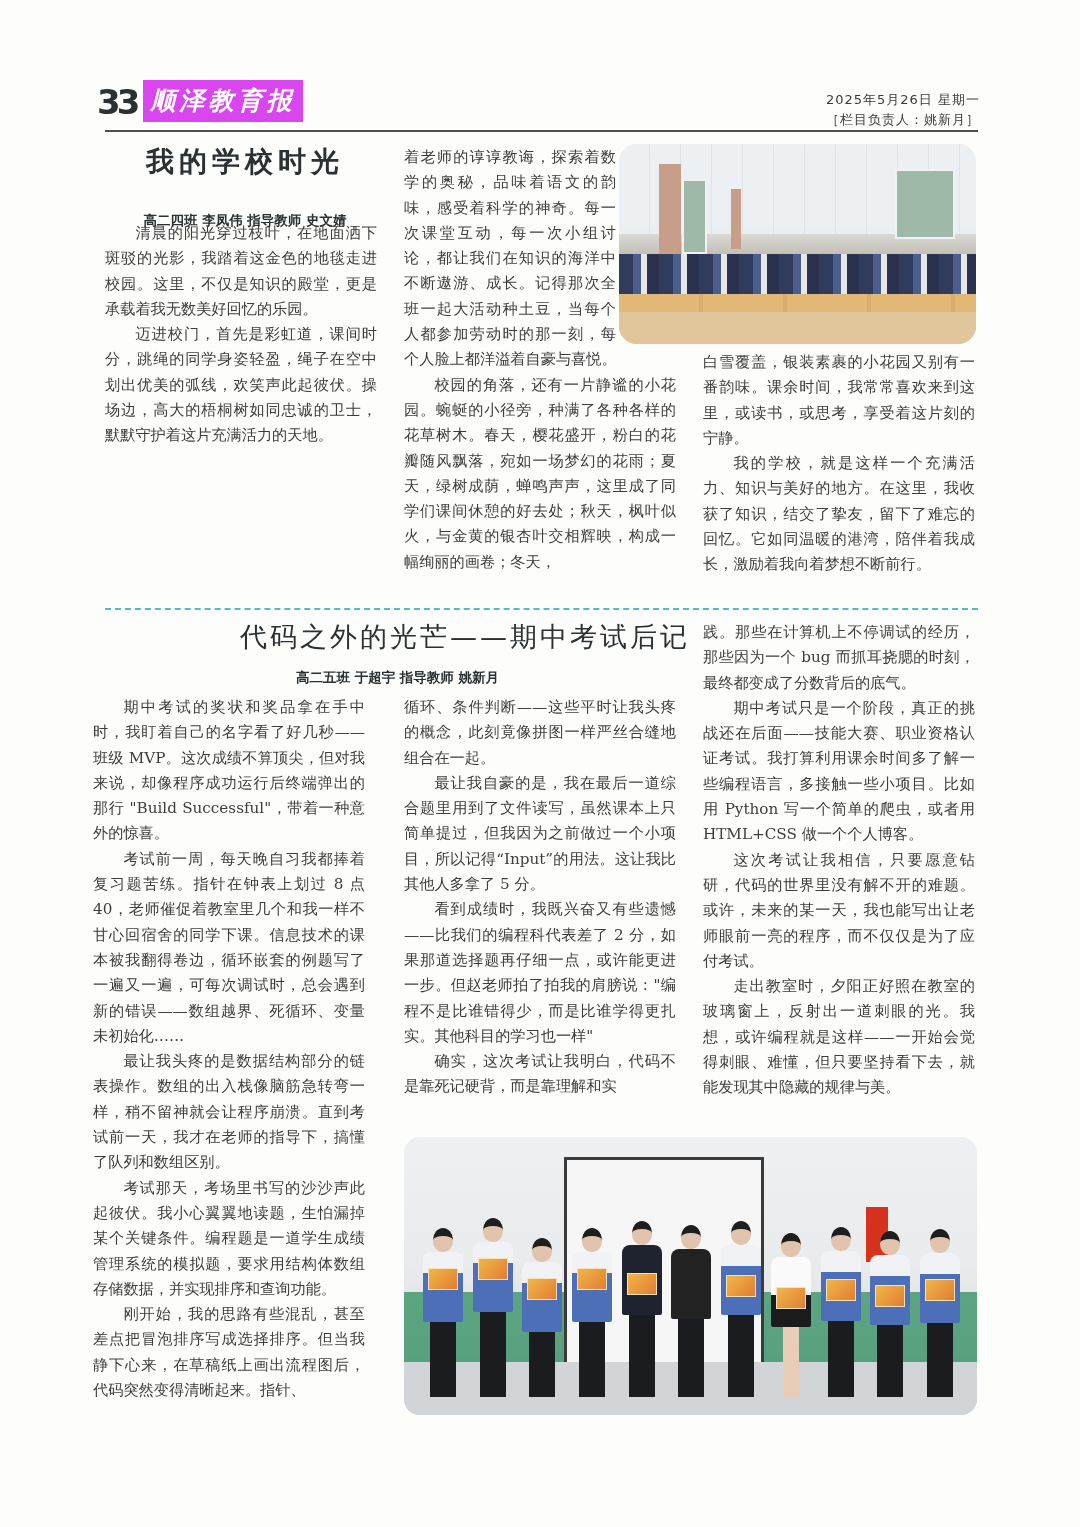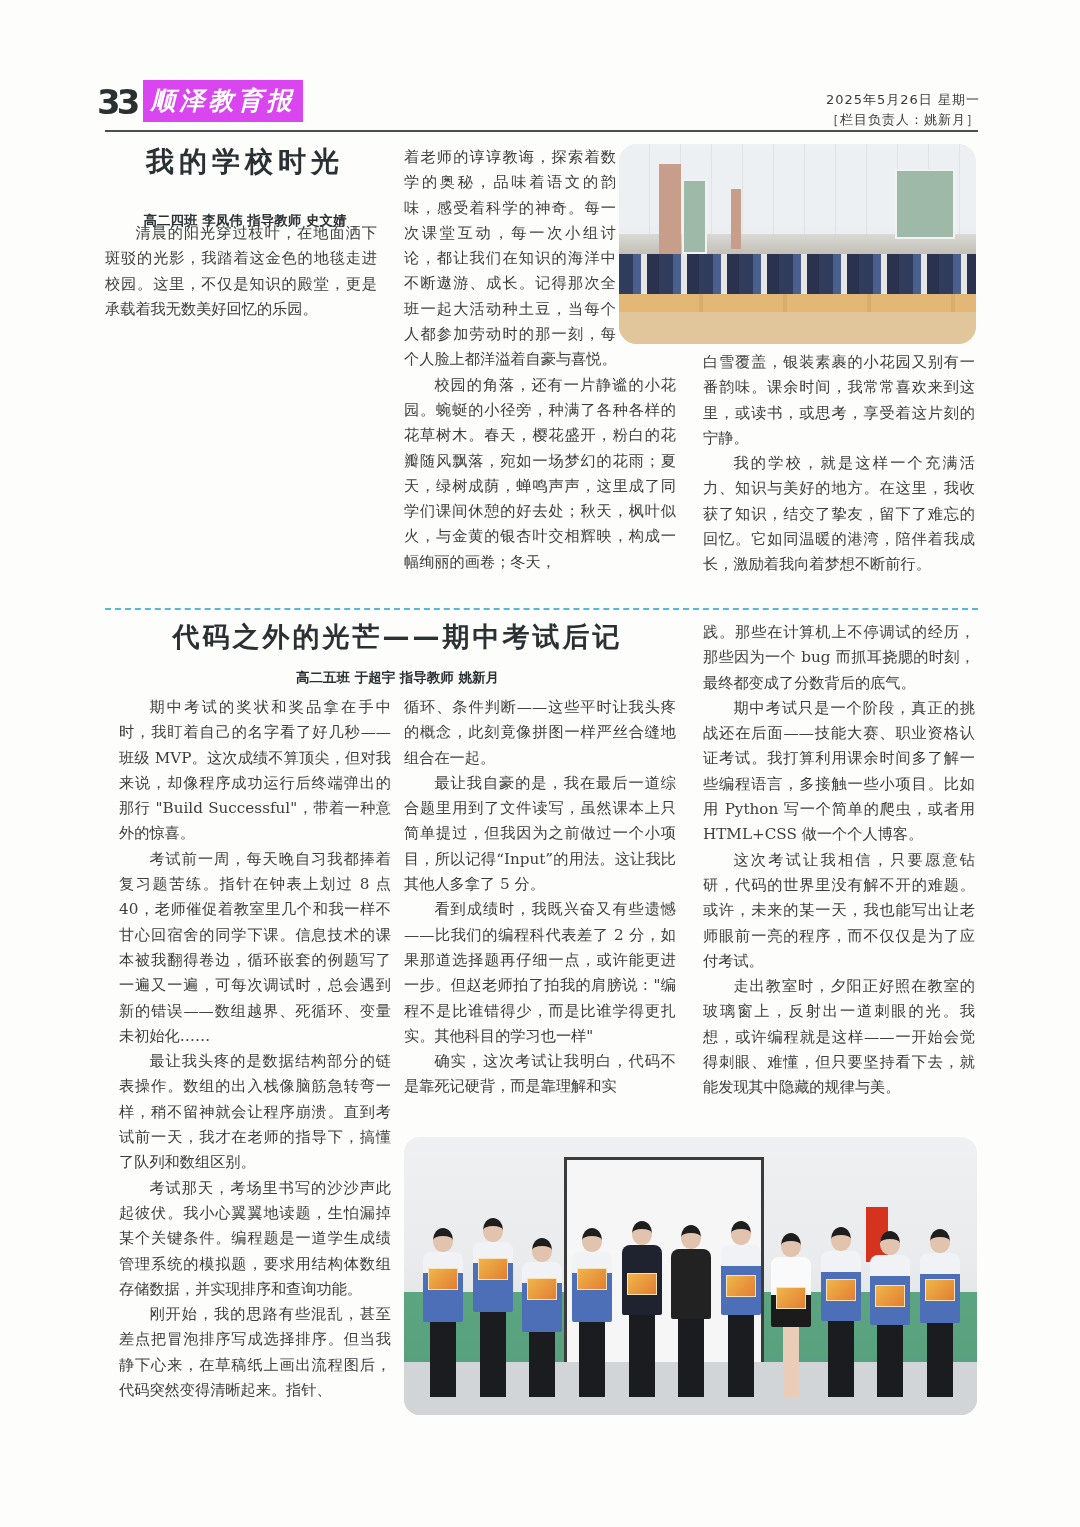--- a/index.html
+++ b/index.html
@@ -18,21 +18,21 @@
   .col p.cont { text-indent: 0; }
 
   .a1-title { position: absolute; left: 105px; top: 140px; width: 280px; text-align: center; font-family: "DejaVu Sans", sans-serif; font-weight: bold; font-size: 28px; letter-spacing: 5px; color: #2b3133; line-height: 44px; }
   .a1-byline { position: absolute; left: 105px; top: 190px; width: 280px; text-align: center; font-family: "DejaVu Sans", sans-serif; font-weight: bold; font-size: 13.5px; color: #2b3133; line-height: 20px; margin-top: 20px; }
 
   .photo1 { position: absolute; left: 619px; top: 144px; width: 357px; height: 200px; border-radius: 18px; overflow: hidden; background: linear-gradient(180deg, #e9edef 0%, #e4e6e6 40%, #b9b2a6 60%, #4a5773 75%, #d7b27a 88%, #e4d3b3 100%); }
   .photo2 { position: absolute; left: 404px; top: 1137px; width: 573px; height: 278px; border-radius: 16px; overflow: hidden; background: linear-gradient(180deg, #eef0f1 0%, #e9ebec 45%, #e6e7e8 55%, #c7cbcf 100%); }
 
   .dash-divider { position: absolute; left: 105px; top: 608px; width: 873px; height: 0; border-top: 2px dashed #55b8d8; }
 
-  .a2-title { position: absolute; left: 105px; top: 615px; width: 585px; text-align: center; font-family: "DejaVu Sans", sans-serif; font-weight: bold; font-size: 27px; letter-spacing: 3px; color: #2b3133; line-height: 44px; }
+  .a2-title { position: absolute; left: 105px; top: 615px; width: 585px; text-align: right; font-family: "DejaVu Sans", sans-serif; font-weight: normal; font-size: 27px; letter-spacing: 3px; color: #2b3133; line-height: 44px; }
   .a2-byline { position: absolute; left: 105px; top: 667px; width: 585px; text-align: center; font-family: "DejaVu Sans", sans-serif; font-weight: bold; font-size: 13.5px; color: #2b3133; line-height: 20px; }
 
   
   .ph-ceiling { position: absolute; left: 0; top: 0; width: 100%; height: 45%; background: repeating-linear-gradient(90deg, #eef1f3 0 30px, #dfe3e5 30px 31px), #eef1f3; opacity: .9; }
   .ph-window { position: absolute; background: #9fb9a8; border: 2px solid #f2f2f2; }
   .ph-curtain { position: absolute; background: #c79e8a; }
   .ph-students { position: absolute; left: 0; width: 100%; background: repeating-linear-gradient(90deg, #2f3c5c 0 14px, #4b5f8e 14px 22px, #e6e6e6 22px 28px, #2a3250 28px 40px); }
   .ph-desks { position: absolute; left: 0; width: 100%; background: repeating-linear-gradient(90deg, #e3b877 0 80px, #d8ad6d 80px 84px); }
 
   .ph2-screen { position: absolute; left: 160px; top: 20px; width: 200px; height: 210px; background: #f6f6f6; border: 3px solid #3b3b3b; border-bottom: none; }
@@ -60,20 +60,21 @@
     <div>［栏目负责人：姚新月］</div>
   </div>
 </div>
 <div class="rule-top"></div>
 
 <div class="a1-title">我的学校时光</div>
 <div class="a1-byline">高二四班  李凤伟  指导教师  史文婧</div>
 
 <div class="col" style="left:105px; top:221px; width:272px;">
   <p>清晨的阳光穿过枝叶，在地面洒下斑驳的光影，我踏着这金色的地毯走进校园。这里，不仅是知识的殿堂，更是承载着我无数美好回忆的乐园。</p>
+  <p>迈进校门，首先是彩虹道，课间时分，跳绳的同学身姿轻盈，绳子在空中划出优美的弧线，欢笑声此起彼伏。操场边，高大的梧桐树如同忠诚的卫士，默默守护着这片充满活力的天地。</p>
 </div>
 
 <div class="col" style="left:404px; top:145px; width:272px;">
   <div style="float:right; width:0; height:0;"></div>
   <p class="cont" style="padding-right: 0px; position: relative;"><span style="float: right; width: 60px; height: 202px;"></span>
     <span style="display:block; float:right; width:0; height:200px;"></span>
     <span>着老师的谆谆教诲，探索着数学的奥秘，品味着语文的韵味，感受着科学的神奇。每一次课堂互动，每一次小组讨论，都让我们在知识的海洋中不断遨游、成长。记得那次全班一起大活动种土豆，当每个人都参加劳动时的那一刻，每个人脸上都洋溢着自豪与喜悦。</span>
   </p>
   <p>校园的角落，还有一片静谧的小花园。蜿蜒的小径旁，种满了各种各样的花草树木。春天，樱花盛开，粉白的花瓣随风飘落，宛如一场梦幻的花雨；夏天，绿树成荫，蝉鸣声声，这里成了同学们课间休憩的好去处；秋天，枫叶似火，与金黄的银杏叶交相辉映，构成一幅绚丽的画卷；冬天，</p>
 </div>
@@ -92,21 +93,21 @@
 <div class="col" style="left:703px; top:350px; width:272px;">
   <p class="cont">白雪覆盖，银装素裹的小花园又别有一番韵味。课余时间，我常常喜欢来到这里，或读书，或思考，享受着这片刻的宁静。</p>
   <p>我的学校，就是这样一个充满活力、知识与美好的地方。在这里，我收获了知识，结交了挚友，留下了难忘的回忆。它如同温暖的港湾，陪伴着我成长，激励着我向着梦想不断前行。</p>
 </div>
 
 <div class="dash-divider"></div>
 
 <div class="a2-title">代码之外的光芒——期中考试后记</div>
 <div class="a2-byline">高二五班  于超宇    指导教师    姚新月</div>
 
-<div class="col" style="left:119px; top:695px; width:272px;">
+<div class="col" style="left:93px; top:695px; width:272px;">
   <p>期中考试的奖状和奖品拿在手中时，我盯着自己的名字看了好几秒——班级 MVP。这次成绩不算顶尖，但对我来说，却像程序成功运行后终端弹出的那行 "Build Successful"，带着一种意外的惊喜。</p>
   <p>考试前一周，每天晚自习我都捧着复习题苦练。指针在钟表上划过 8 点 40，老师催促着教室里几个和我一样不甘心回宿舍的同学下课。信息技术的课本被我翻得卷边，循环嵌套的例题写了一遍又一遍，可每次调试时，总会遇到新的错误——数组越界、死循环、变量未初始化……</p>
   <p>最让我头疼的是数据结构部分的链表操作。数组的出入栈像脑筋急转弯一样，稍不留神就会让程序崩溃。直到考试前一天，我才在老师的指导下，搞懂了队列和数组区别。</p>
   <p>考试那天，考场里书写的沙沙声此起彼伏。我小心翼翼地读题，生怕漏掉某个关键条件。编程题是一道学生成绩管理系统的模拟题，要求用结构体数组存储数据，并实现排序和查询功能。</p>
   <p>刚开始，我的思路有些混乱，甚至差点把冒泡排序写成选择排序。但当我静下心来，在草稿纸上画出流程图后，代码突然变得清晰起来。指针、</p>
 </div>
 
 <div class="col" style="left:404px; top:695px; width:272px;">
   <p class="cont">循环、条件判断——这些平时让我头疼的概念，此刻竟像拼图一样严丝合缝地组合在一起。</p>
   <p>最让我自豪的是，我在最后一道综合题里用到了文件读写，虽然课本上只简单提过，但我因为之前做过一个小项目，所以记得“Input”的用法。这让我比其他人多拿了 5 分。</p>

